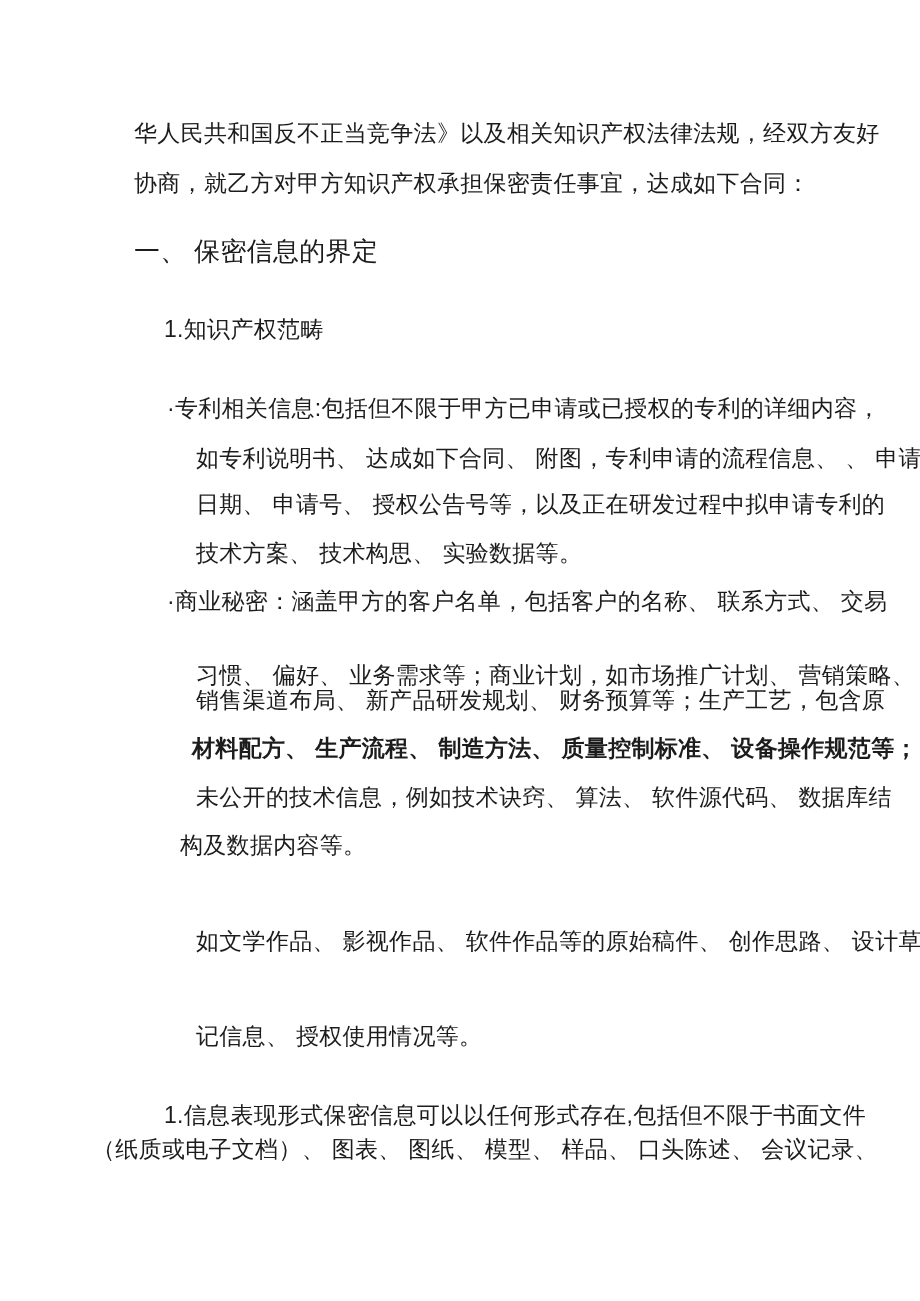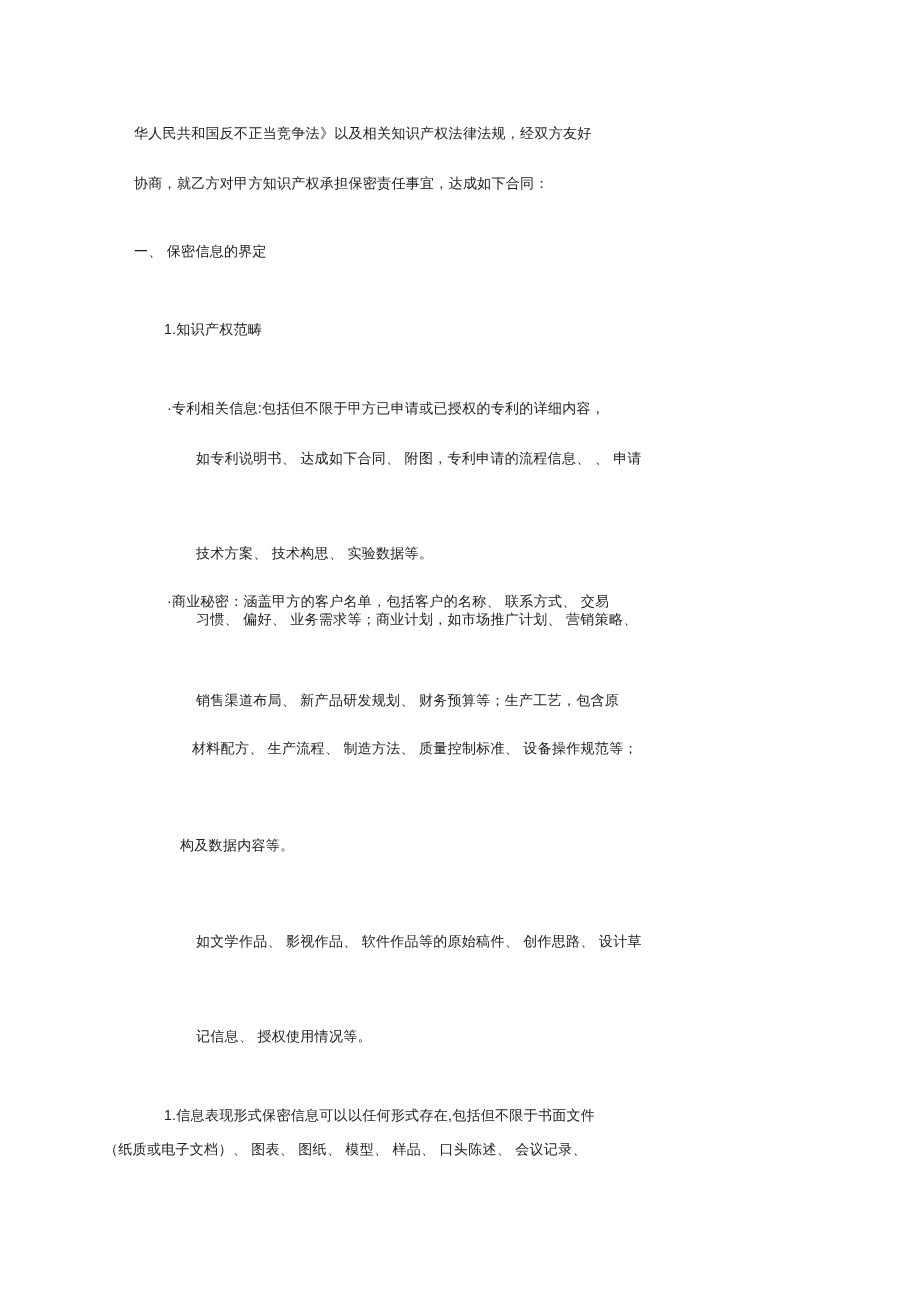--- a/index.html
+++ b/index.html
@@ -10,52 +10,54 @@
   .page {
     position: relative;
     width: 920px;
     height: 1301px;
     background: #ffffff;
     overflow: hidden;
     font-family: "Liberation Sans", "DejaVu Sans", sans-serif;
   }
   .line {
     position: absolute;
-    font-size: 14px;
+    font-size: 23px;
     line-height: 26px;
     color: #1c1c1c;
     white-space: pre;
     letter-spacing: 0.3px;
     font-weight: 400;
   }
   .heading {
-    font-size: 14px;
+    font-size: 26px;
   }
 </style>
 </head>
 <body>
 
 <div class="page">
 
   <div class="line" style="top:120px; left:134px;">华人民共和国反不正当竞争法》以及相关知识产权法律法规，经双方友好</div>
   <div class="line" style="top:170px; left:134px;">协商，就乙方对甲方知识产权承担保密责任事宜，达成如下合同：</div>
 
   <div class="line heading" style="top:238px; left:134px;">一、 保密信息的界定</div>
 
   <div class="line" style="top:316px; left:164px;">1.知识产权范畴</div>
 
   <div class="line" style="top:395px; left:167px;">·专利相关信息:包括但不限于甲方已申请或已授权的专利的详细内容，</div>
   <div class="line" style="top:445px; left:196px;">如专利说明书、 达成如下合同、 附图，专利申请的流程信息、 、 申请</div>
+  <div class="line" style="top:491px; left:196px;">日期、 申请号、 授权公告号等，以及正在研发过程中拟申请专利的</div>
   <div class="line" style="top:540px; left:196px;">技术方案、 技术构思、 实验数据等。</div>
 
   <div class="line" style="top:588px; left:167px;">·商业秘密：涵盖甲方的客户名单，包括客户的名称、 联系方式、 交易</div>
-  <div class="line" style="top:606px; left:196px;">习惯、 偏好、 业务需求等；商业计划，如市场推广计划、 营销策略、</div>
+  <div class="line" style="top:662px; left:196px;">习惯、 偏好、 业务需求等；商业计划，如市场推广计划、 营销策略、</div>
   <div class="line" style="top:687px; left:196px;">销售渠道布局、 新产品研发规划、 财务预算等；生产工艺，包含原</div>
-  <div class="line" style="top:735px; left:192px;">材料配方、 生产流程、 制造方法、 质量控制标准、 设备操作规范等；</div>
+  <div class="line" style="top:735px; left:192px;font-weight:bold;">材料配方、 生产流程、 制造方法、 质量控制标准、 设备操作规范等；</div>
+  <div class="line" style="top:784px; left:196px;">未公开的技术信息，例如技术诀窍、 算法、 软件源代码、 数据库结</div>
   <div class="line" style="top:832px; left:180px;">构及数据内容等。</div>
 
   <div class="line" style="top:928px; left:196px;">如文学作品、 影视作品、 软件作品等的原始稿件、 创作思路、 设计草</div>
   <div class="line" style="top:1023px; left:196px;">记信息、 授权使用情况等。</div>
 
   <div class="line" style="top:1102px; left:164px;">1.信息表现形式保密信息可以以任何形式存在,包括但不限于书面文件</div>
-  <div class="line" style="top:1136px; left:92px;margin-left:12px;">（纸质或电子文档）、 图表、 图纸、 模型、 样品、 口头陈述、 会议记录、</div>
+  <div class="line" style="top:1136px; left:92px;">（纸质或电子文档）、 图表、 图纸、 模型、 样品、 口头陈述、 会议记录、</div>
 
 </div>
 
 </body></html>

